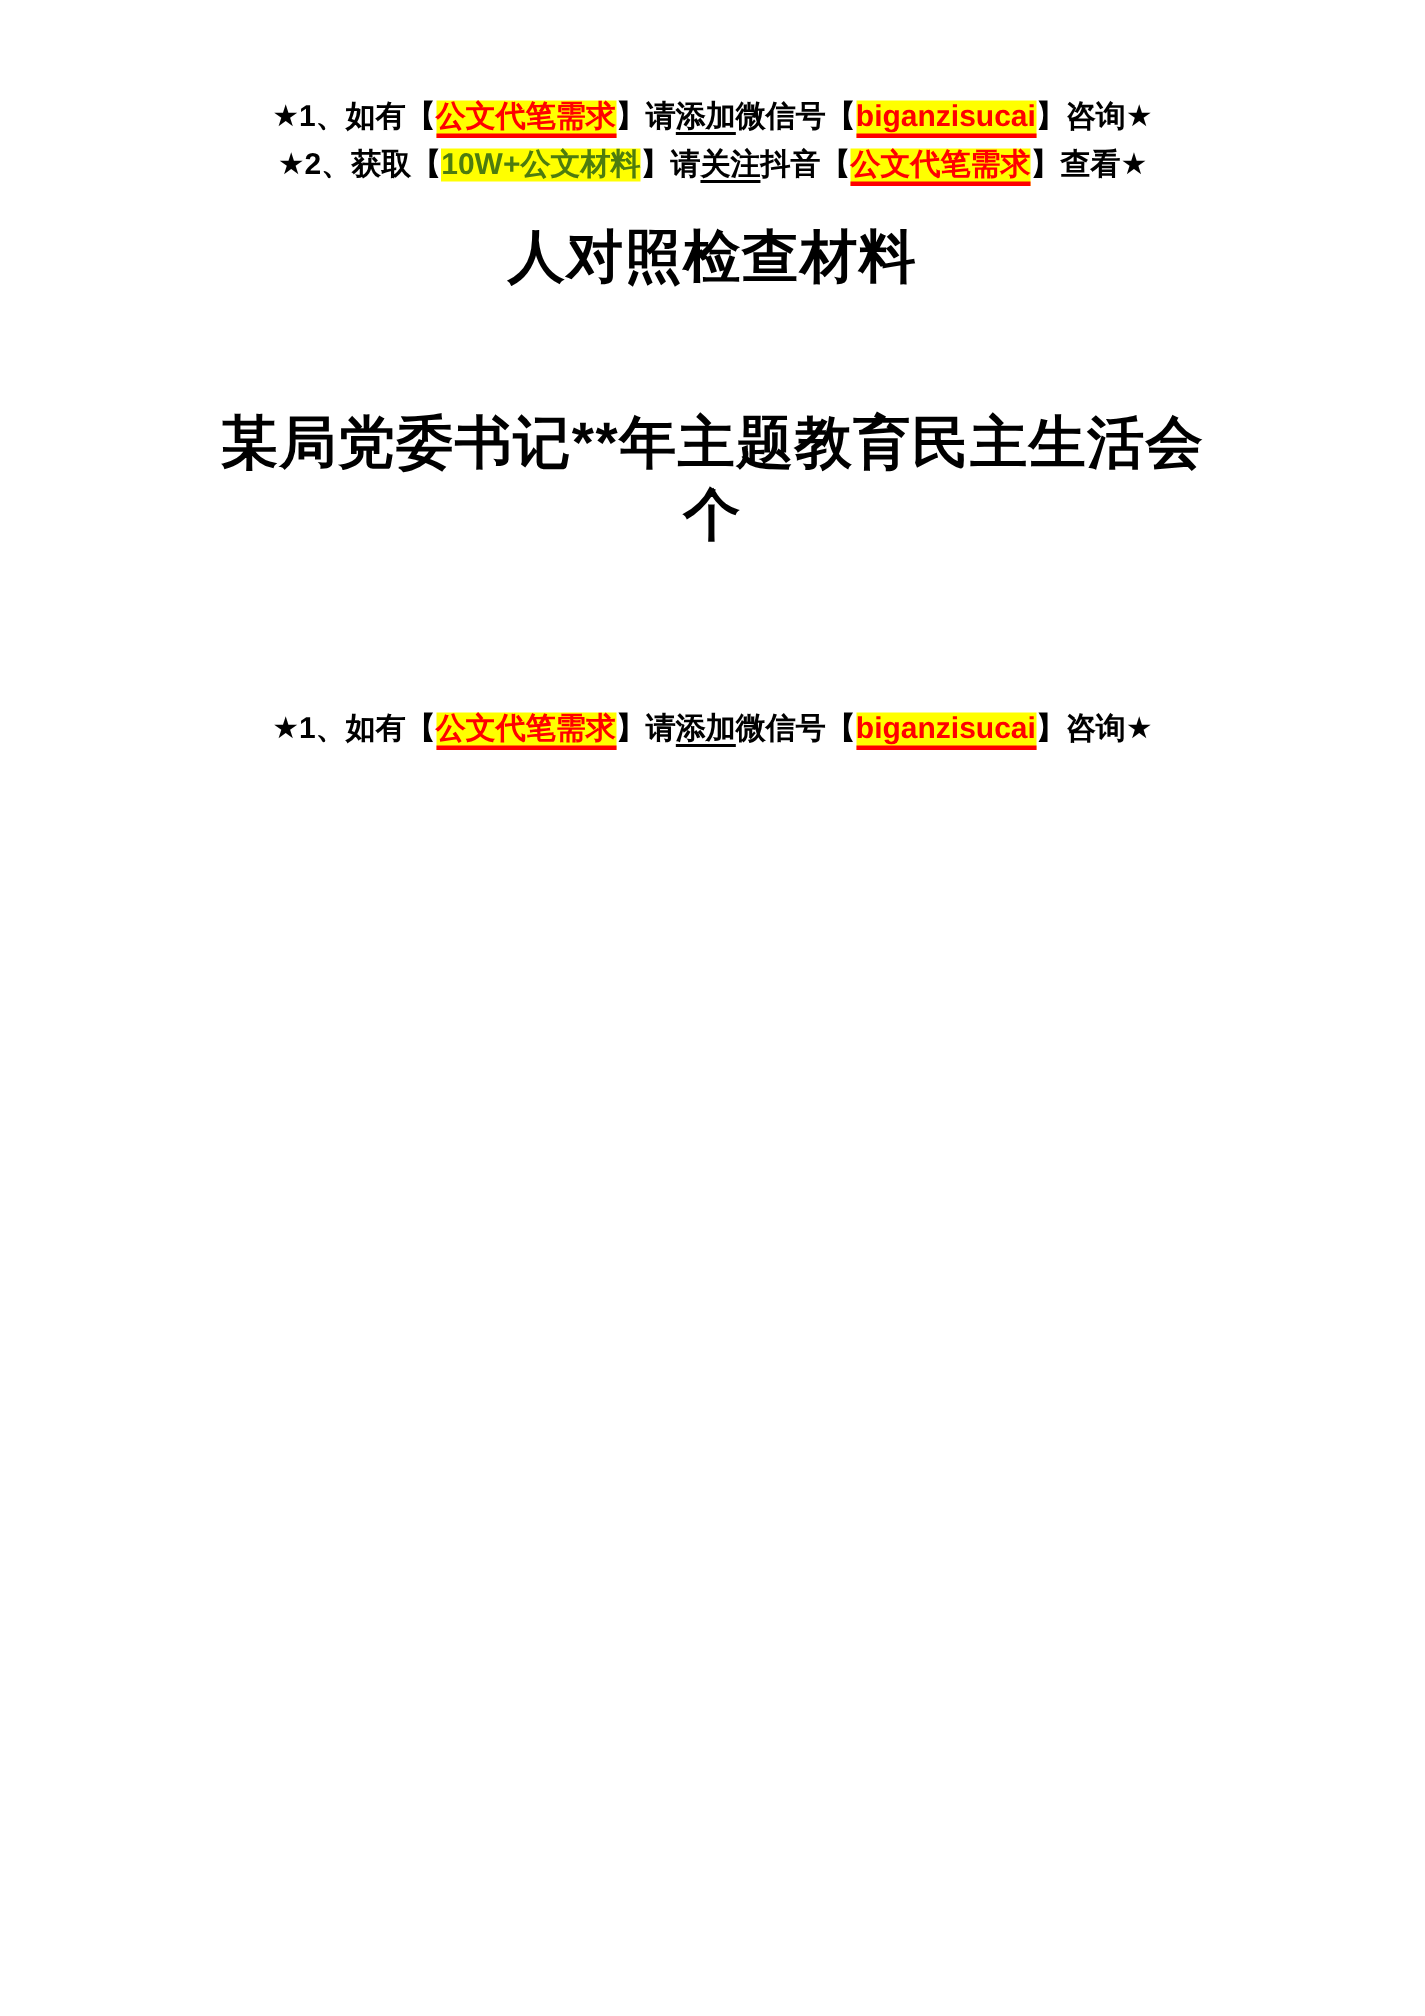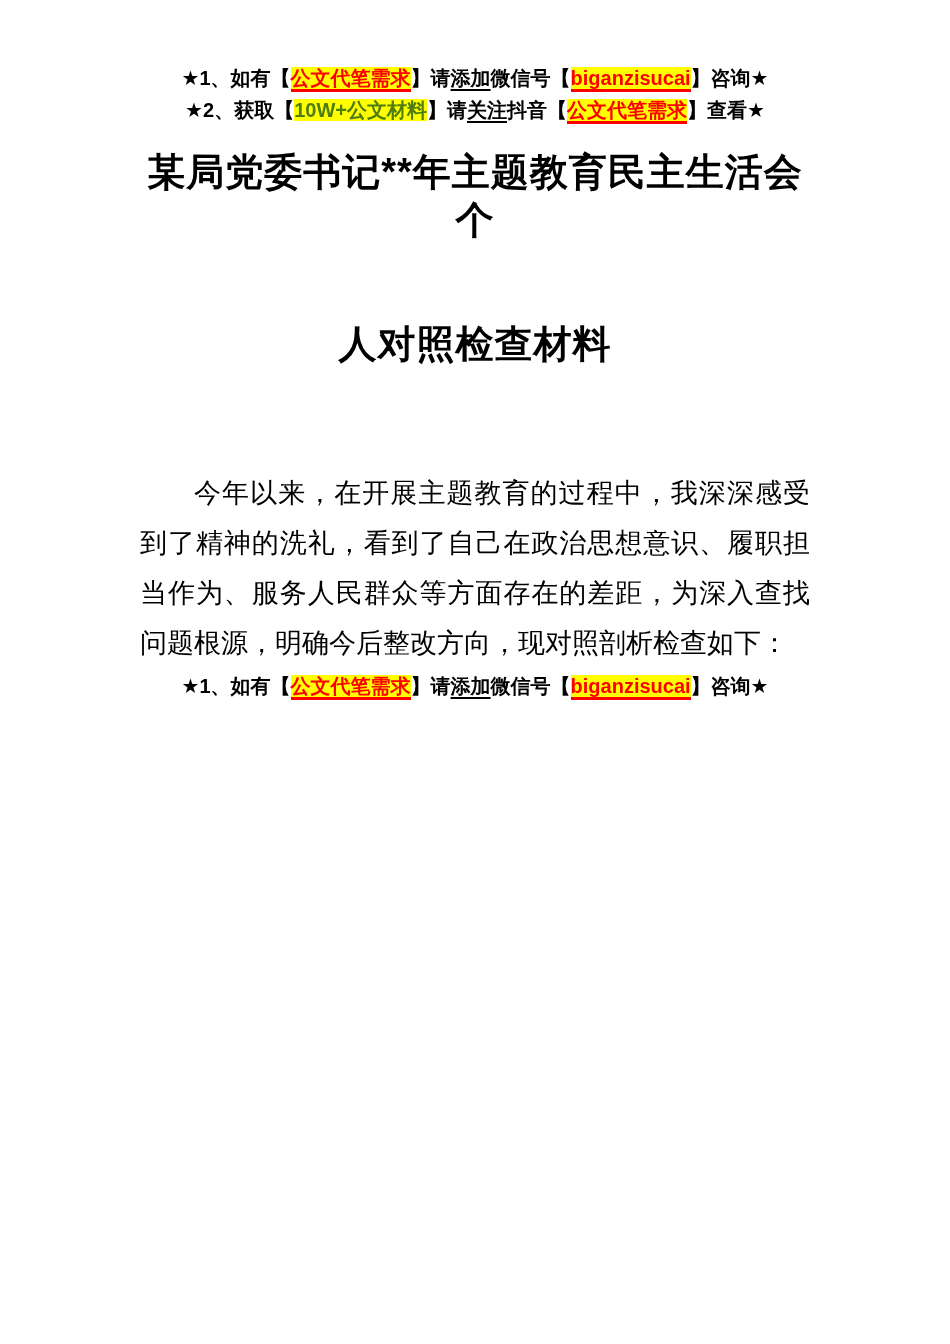--- a/index.html
+++ b/index.html
@@ -75,25 +75,24 @@
 <body>
 
 <div class="page">
 
   <div class="banner">
       <div class="banner-line"><span class="seg seg-plain">★1、如有【</span><span class="seg seg-highlight_underline">公文代笔需求</span><span class="seg seg-plain">】请</span><span class="seg seg-underline">添加</span><span class="seg seg-plain">微信号【</span><span class="seg seg-highlight_underline">biganzisucai</span><span class="seg seg-plain">】咨询★</span></div>
       <div class="banner-line"><span class="seg seg-plain">★2、获取【</span><span class="seg seg-highlight">10W+公文材料</span><span class="seg seg-plain">】请</span><span class="seg seg-underline">关注</span><span class="seg seg-plain">抖音【</span><span class="seg seg-highlight_underline">公文代笔需求</span><span class="seg seg-plain">】查看★</span></div>
     </div>
 
   <div class="title-block">
+    <div class="title-line">人对照检查材料</div>
     <div class="title-line">某局党委书记**年主题教育民主生活会个</div>
-    <div class="title-line">人对照检查材料</div>
   </div>
 
   <div class="content">
-      <p class="para">今年以来，在开展主题教育的过程中，我深深感受到了精神的洗礼，看到了自己在政治思想意识、履职担当作为、服务人民群众等方面存在的差距，为深入查找问题根源，明确今后整改方向，现对照剖析检查如下：</p>
     </div>
 
   <div class="banner footer-banner">
       <div class="banner-line"><span class="seg seg-plain">★1、如有【</span><span class="seg seg-highlight_underline">公文代笔需求</span><span class="seg seg-plain">】请</span><span class="seg seg-underline">添加</span><span class="seg seg-plain">微信号【</span><span class="seg seg-highlight_underline">biganzisucai</span><span class="seg seg-plain">】咨询★</span></div>
     </div>
 
 </div>
 
 </body></html>

